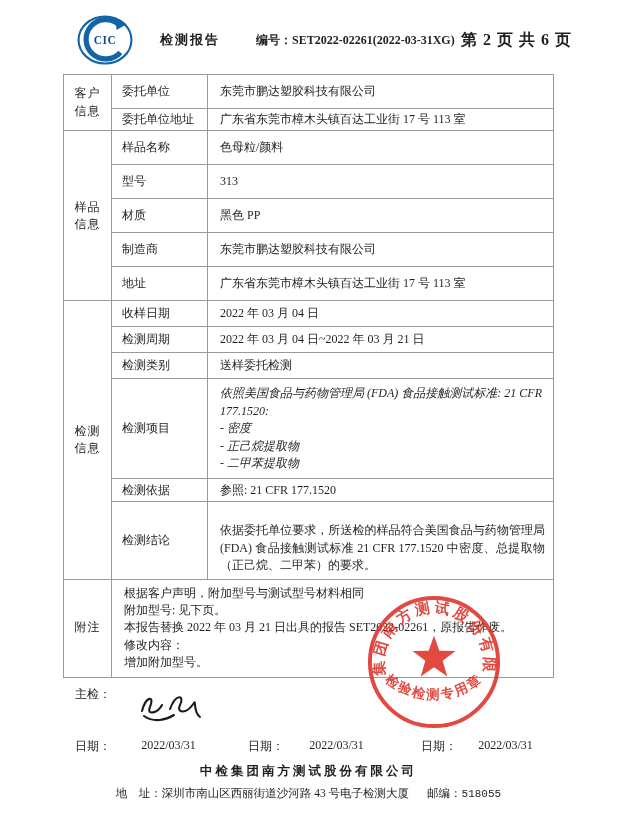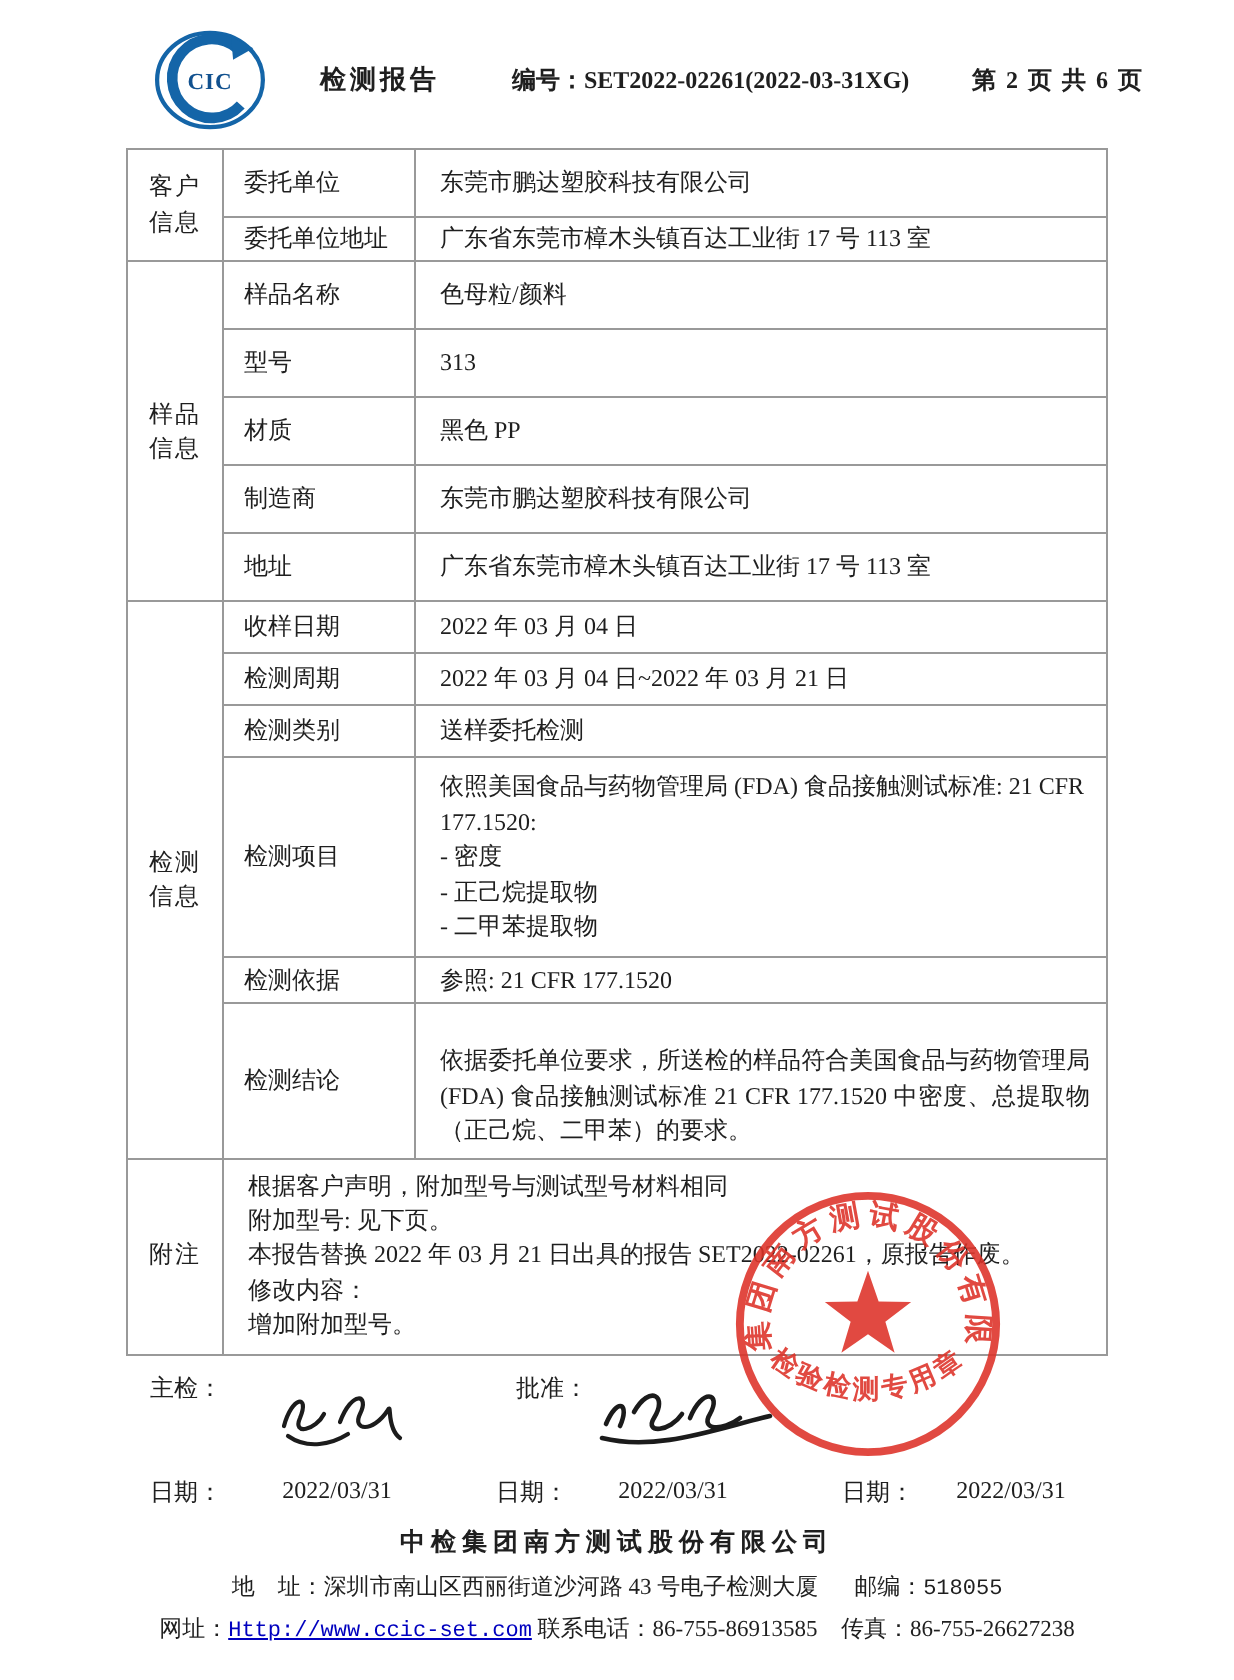--- a/index.html
+++ b/index.html
@@ -4,31 +4,31 @@
 <style>
   html,body{margin:0;padding:0;background:#ffffff;}
   body{width:617px;height:840px;font-family:"Liberation Serif","DejaVu Serif",serif;color:#1f1f1f;}
   .page{position:relative;width:617px;height:840px;background:#fff;overflow:hidden;}
 
   
   .header{position:absolute;top:12px;left:76px;width:496px;height:56px;display:flex;align-items:center;}
   .logo{flex:0 0 auto;}
   .hdr-title{font-weight:bold;font-size:13px;letter-spacing:2px;margin-left:26px;}
   .hdr-no{font-weight:bold;font-size:12px;margin-left:36px;white-space:nowrap;}
-  .hdr-page{font-weight:bold;font-size:12px;margin-left:auto;letter-spacing:1px;white-space:nowrap;}
+  .hdr-page{font-weight:bold;font-size:16px;margin-left:auto;letter-spacing:1px;white-space:nowrap;}
 
   
   table.report{position:absolute;top:74px;left:63px;width:491px;border-collapse:collapse;table-layout:fixed;font-size:12px;}
   table.report td{border:1px solid #999;vertical-align:middle;line-height:1.45;}
   td.lbl{text-align:center;white-space:pre-line;line-height:2.0;letter-spacing:1px;}
   td.fld{padding:2px 4px 2px 10px;}
   td.val{padding:2px 8px 2px 12px;}
   tr.h34{height:34px;} tr.h35{height:19px;} tr.h26{height:26px;}
   tr.h88{height:88px;} tr.h23{height:23px;} tr.h50{height:50px;} tr.h98{height:98px;}
-  td.pre{white-space:pre-line;line-height:1.47;padding-top:6px;padding-bottom:6px;}
+  td.pre{white-space:pre-line;line-height:1.47;padding-top:6px;padding-bottom:6px;font-style:italic;}
   td.just{text-align:justify;line-height:1.38;padding-top:20px;padding-bottom:4px;}
   td.notes{white-space:pre-line;line-height:1.66;padding-top:5px;padding-bottom:5px;vertical-align:top;}
 
   
   .sig-row{position:absolute;top:686px;left:63px;width:491px;display:flex;}
   .date-row{position:absolute;top:738px;left:63px;width:491px;display:flex;font-size:12px;}
   .sig-cell,.date-cell{display:flex;}
   .c1{width:163px;padding-left:12px;box-sizing:border-box;}
   .c2{width:163px;padding-left:22px;box-sizing:border-box;}
   .c3{width:165px;padding-left:32px;box-sizing:border-box;}
@@ -149,33 +149,20 @@
 
   <div class="sig-row">
     <div class="sig-cell c1">
       <span class="sig-label">主检：</span>
       <span class="sig-img">
         <svg width="74" height="38" viewBox="0 0 74 38">
           <g fill="none" stroke="#1c1c1c" stroke-width="2.1" stroke-linecap="round">
             <path d="M10,25 C14,10 23,9 18,21 C14,30 26,27 30,19"></path>
             <path d="M12,30 C22,37 34,34 42,29"></path>
             <path d="M38,23 C44,7 53,9 48,19 C44,27 54,29 62,17 C64,13 61,26 68,31"></path>
-          </g>
-        </svg>
-      </span>
-    </div>
-    <div class="sig-cell c3">
-      <span class="sig-label">批准：</span>
-      <span class="sig-img">
-        <svg width="92" height="40" viewBox="0 0 92 40">
-          <g fill="none" stroke="#1b1b1b" stroke-width="2.3" stroke-linecap="round">
-            <path d="M6,26 C12,12 18,16 13,27"></path>
-            <path d="M20,20 C28,6 37,12 30,23 C25,31 38,30 44,21"></path>
-            <path d="M48,23 C54,8 64,10 58,21 C53,29 64,30 73,23"></path>
-            <path d="M4,33 C32,40 62,28 88,22"></path>
           </g>
         </svg>
       </span>
     </div>
   </div>
 
   <div class="date-row">
     <div class="date-cell c1">
       <span class="date-label">日期：</span>
       <span class="date-val">2022/03/31</span>
@@ -203,21 +190,15 @@
     <text font-size="13.5" fill="#dd3127" letter-spacing="2" font-family="'Liberation Serif',serif" font-weight="bold">
       <textPath href="#arcBottom" startOffset="50%" text-anchor="middle">检验检测专用章</textPath>
     </text>
   </svg>
 
   <div class="footer">
     <div class="f-company">中检集团南方测试股份有限公司</div>
     <div class="f-line">
       <span>地　址：</span><span>深圳市南山区西丽街道沙河路 43 号电子检测大厦</span><span class="gap"></span><span>邮编：</span><span class="mono">518055</span>
     </div>
-    <div class="f-line">
-      <span>网址：</span><a class="weblink mono" href="#">Http://www.ccic-set.com</a>
-      <span>联系电话：</span><span>86-755-86913585</span>
-      <span style="display:inline-block;width:6px"></span>
-      <span>传真：</span><span>86-755-26627238</span>
-    </div>
   </div>
 
 </div>
 
 </body></html>

